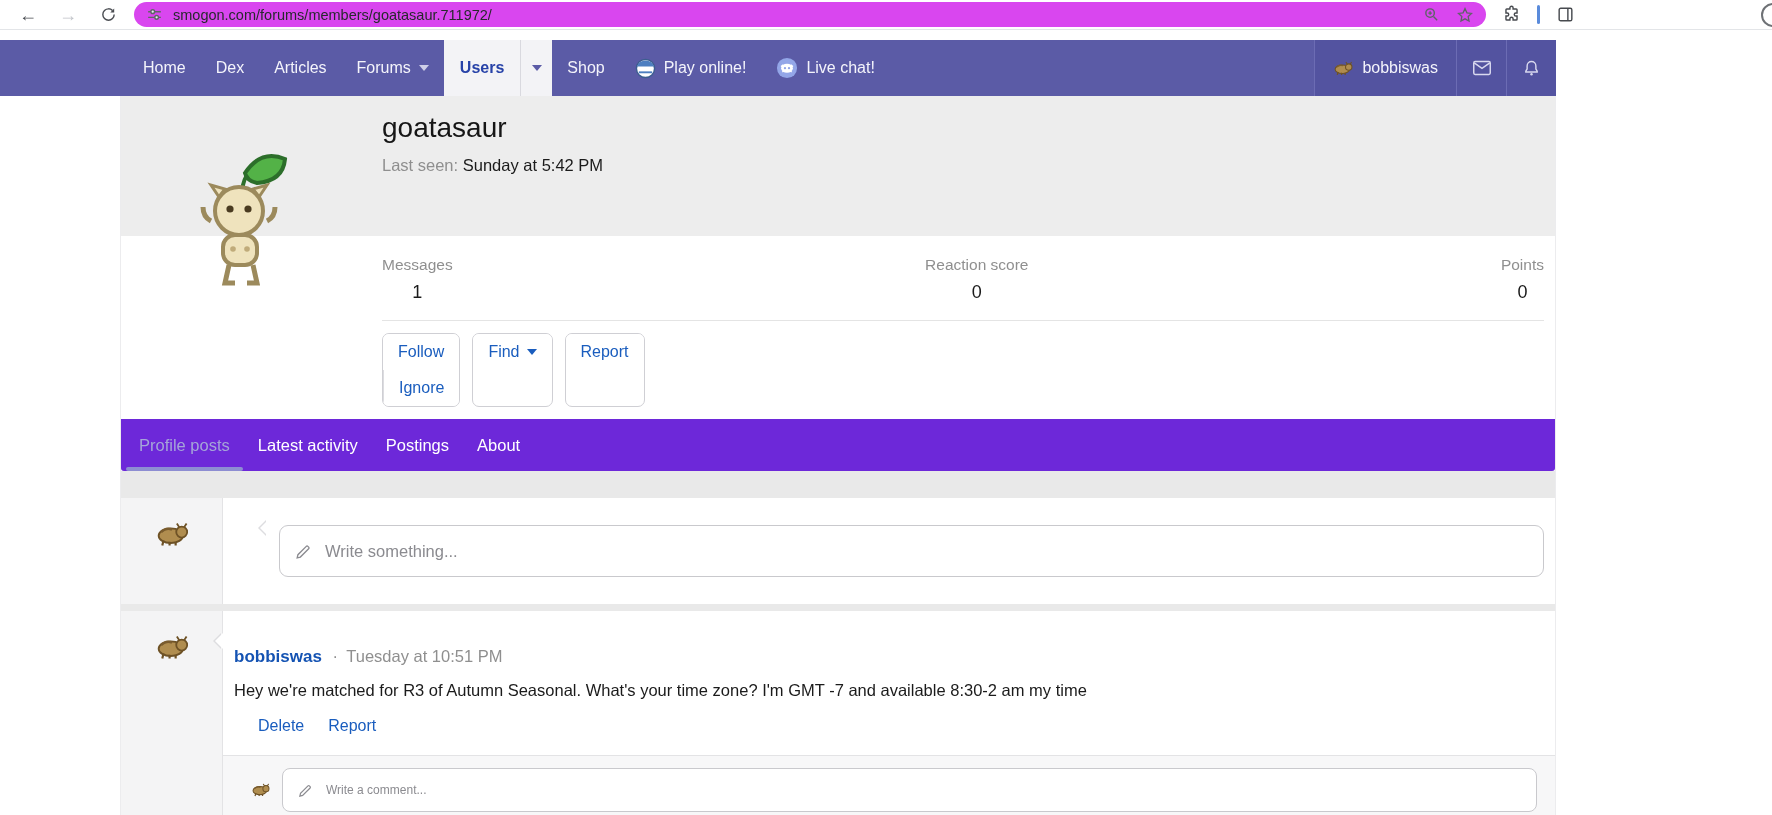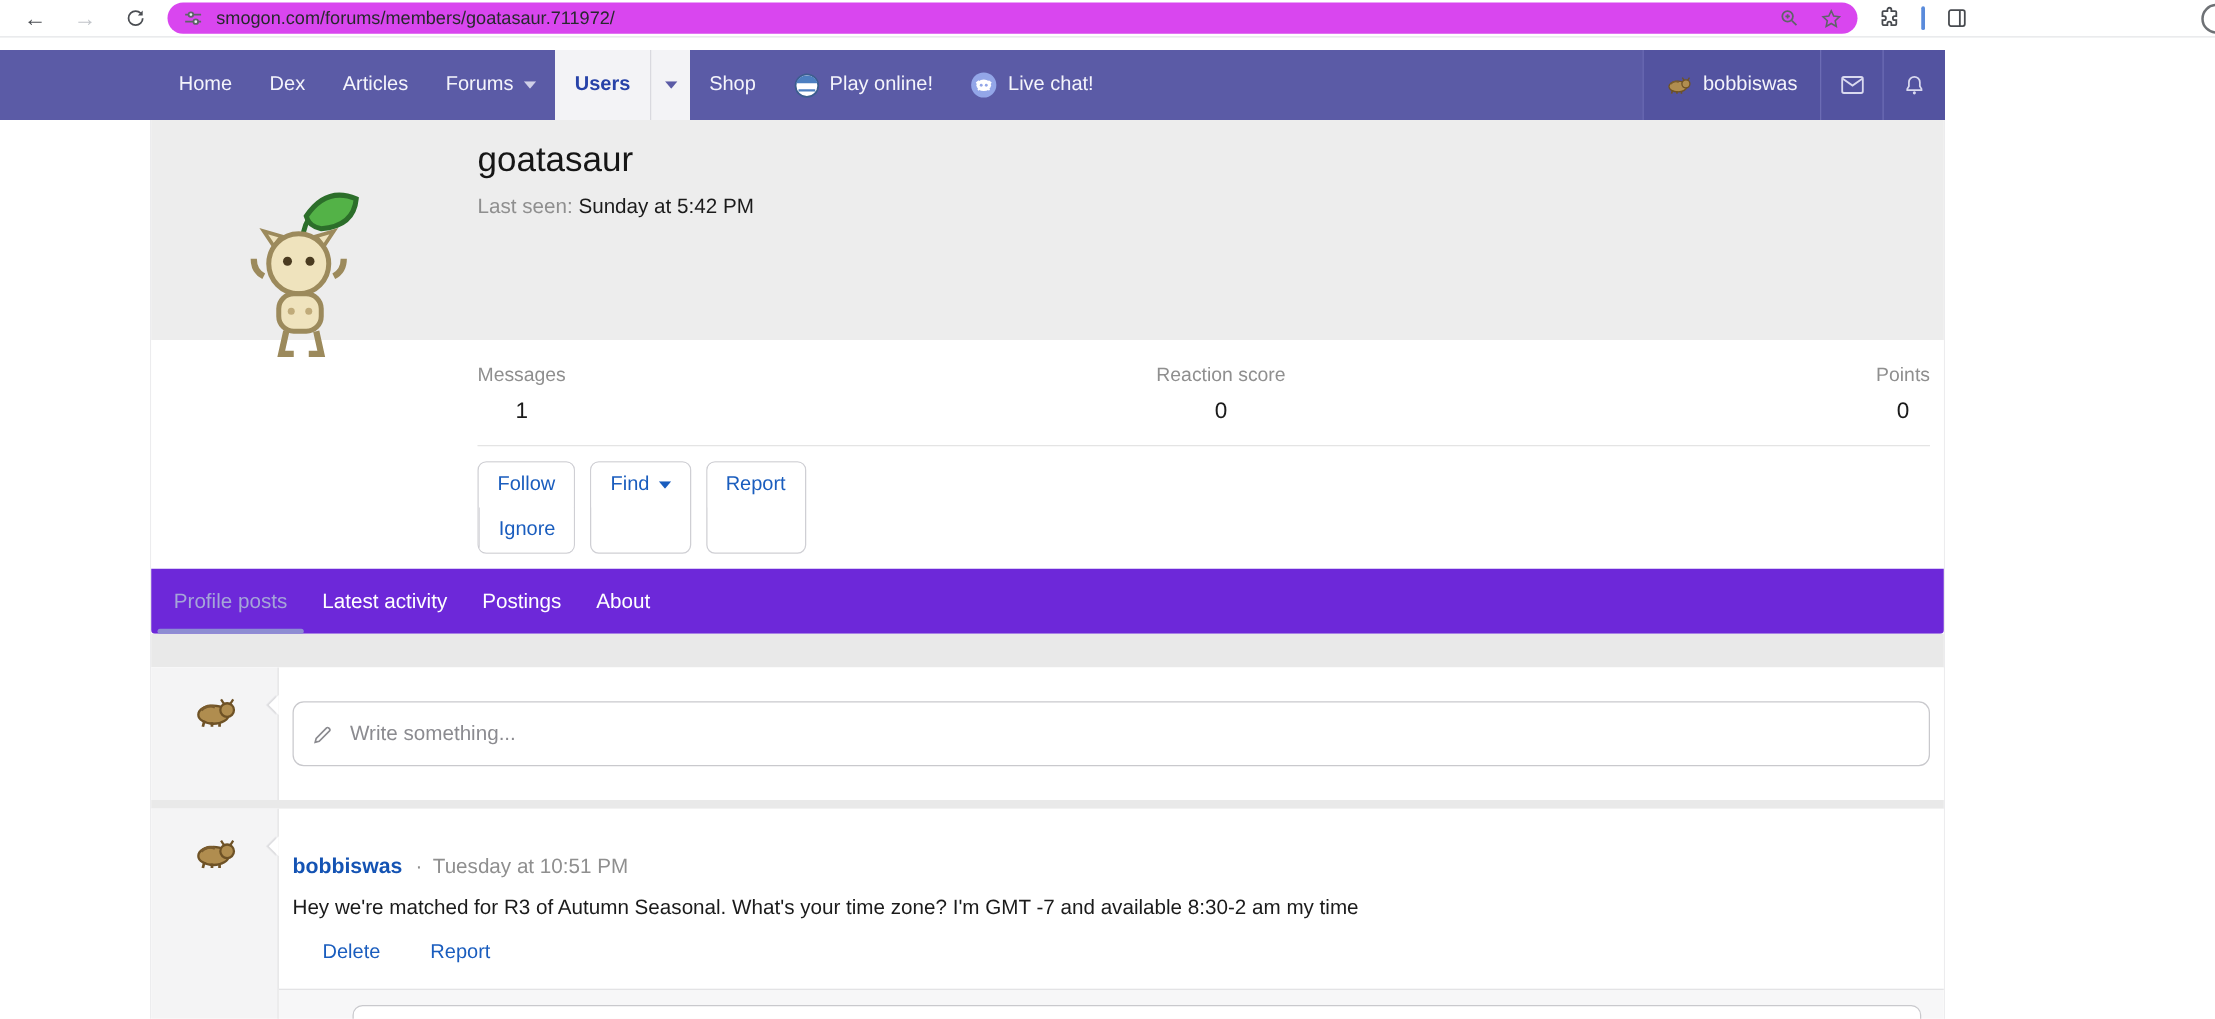--- a/index.html
+++ b/index.html
@@ -39,21 +39,21 @@
   .account-seg { background:#5353a0; border-left:1px solid #6c6cb4; display:flex; align-items:center;
                  gap:9px; padding:0 18px; cursor:pointer; }
   .icon-seg { background:#5353a0; border-left:1px solid #6c6cb4; width:50px; display:flex;
               align-items:center; justify-content:center; color:#d9d9ef; cursor:pointer; }
   .search-seg { background:#4a4a9a; border-left:1px solid #6c6cb4; display:flex; align-items:center;
                 gap:10px; padding:0 24px; cursor:pointer; }
 
   
   .content { width:1436px; margin-left:120px; border-left:1px solid #ececee; border-right:1px solid #ececee; }
 
-  .profile-head { background:#ededed; height:176px; position:relative; padding:14px 16px 0 261px; }
+  .profile-head { background:#ededed; height:140px; position:relative; padding:14px 16px 0 261px; }
   .profile-title { font-size:28px; color:#161616; margin:2px 0 12px; font-weight:normal; }
   .meta-line { font-size:16.5px; margin-bottom:8px; }
   .meta-label { color:#8f8f8f; }
   .meta-value { color:#1b1b1b; }
   .big-avatar { position:absolute; left:74px; top:52px; }
 
   .profile-stats { background:#fff; padding:20px 11px 12px 261px; }
   .stats-row { display:flex; justify-content:space-between; }
   .stat { text-align:center; }
   .stat-label { color:#8f8f8f; font-size:15.5px; }
@@ -77,34 +77,34 @@
   .gap-sm { height:7px; background:#e9e9e9; }
 
   .card { display:flex; background:#fff; }
   .left-col { width:102px; background:#f4f4f5; border-right:1px solid #e3e3e5;
               display:flex; justify-content:center; align-items:flex-start; padding-top:24px; }
   .card-main { flex:1; position:relative; }
   .notch { position:absolute; left:-8px; top:22px; width:0; height:0;
            border-top:8px solid transparent; border-bottom:8px solid transparent;
            border-right:8px solid #fff; filter:drop-shadow(-1.5px 0 0 #dddde0); }
 
-  .composer-card { height:106px; }
+  .composer-card { height:106px;gap:45px; }
   .composer-card .card-main { display:flex; align-items:center; padding:0 11px; }
   .input-shell { flex:1; height:52px; border:1px solid #c9c9cd; border-radius:9px; background:#fff;
                  display:flex; align-items:center; padding:0 14px; gap:10px; }
   .input-shell input { flex:1; border:0; outline:0; font-family:inherit; font-size:16.5px; color:#3c3c3e; background:transparent; }
   .input-shell input::placeholder { color:#8b8b90; opacity:1; }
 
   .post-card { min-height:208px; }
   .post-head { padding:36px 11px 0; font-size:16.5px; }
   .post-author { color:#1453b3; font-weight:bold; font-size:17px; text-decoration:none; cursor:pointer; }
   .post-sep, .post-time { color:#8f8f8f; }
   .post-sep { margin:0 4px 0 6px; }
   .post-body { padding:12px 11px 0; font-size:16.5px; color:#1b1b1b; line-height:1.35; }
-  .post-actions { display:flex; gap:40px; margin:16px 11px 0 35px; }
+  .post-actions { display:flex; gap:24px; margin:16px 11px 0 35px; }
   .post-link { color:#1a5dbe; font-size:16px; cursor:pointer; text-decoration:none; }
   .comment-section { margin-top:20px; background:#f7f7f8; border-top:1px solid #e3e3e5;
                      display:flex; align-items:center; gap:12px; padding:12px 18px 14px 28px; }
   .comment-shell { height:44px; border-radius:8px; }
   .comment-shell input { font-size:12px; }
 
   .bottom-band { height:13px; background:#e9e9e9; margin-top:4px; }
 </style>
 </head>
 <body>

